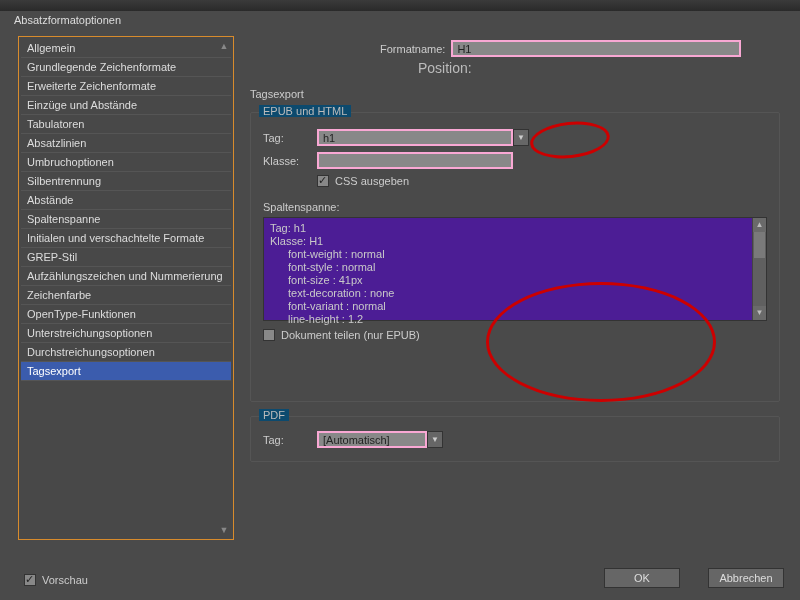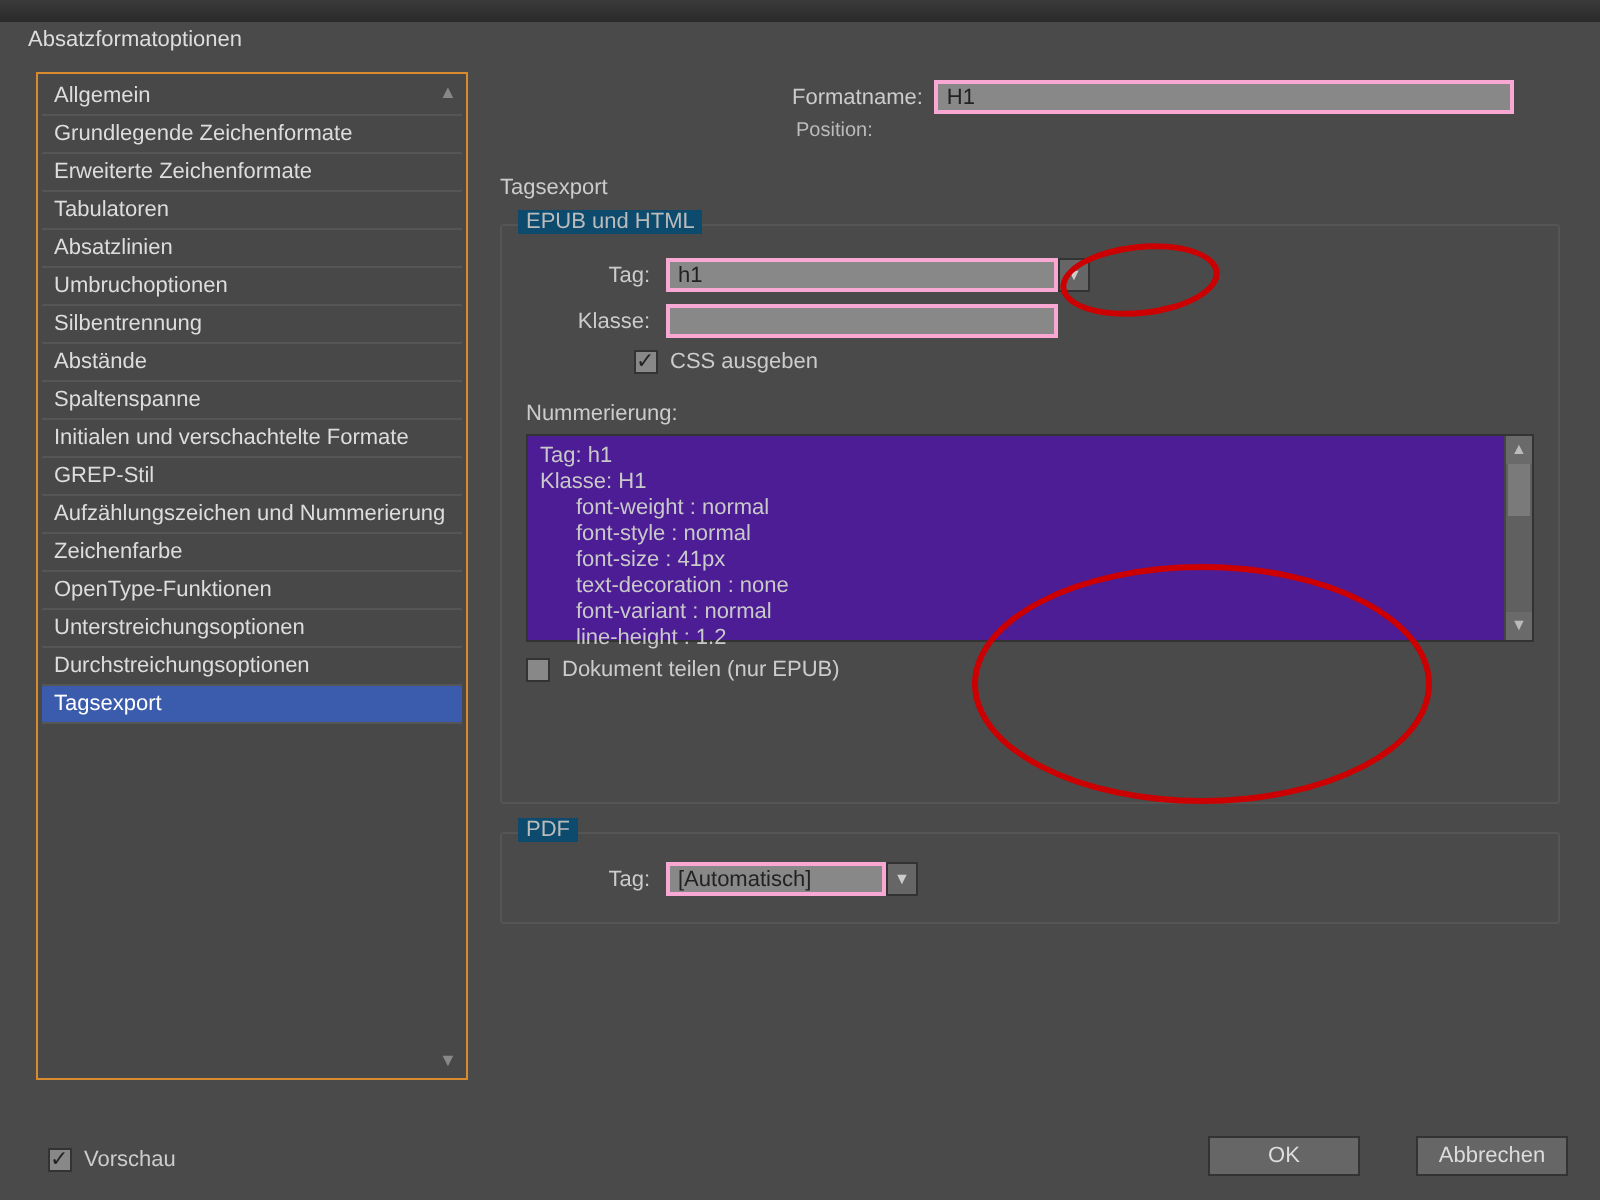--- a/index.html
+++ b/index.html
@@ -8,33 +8,33 @@
   .title { position: absolute; top: 14px; left: 14px; font-size: 11px; color: #ddd; }
   .body { position: absolute; top: 36px; left: 0; right: 0; bottom: 0; }
   .sidebar { position: absolute; left: 18px; top: 0; width: 216px; height: 504px; border: 1px solid #d88b2c; background: #484848; }
   .sidebar-inner { position: absolute; inset: 2px; }
   .side-item { padding: 2px 6px; color: #ddd; border-bottom: 1px solid #555; cursor: default; line-height: 14px; }
   .side-item.selected { background: #4a69bd; background: #3b5cad; color: #fff; }
   .scroll-arrow { position: absolute; right: 2px; width: 10px; height: 10px; color: #888; font-size: 9px; text-align: center; }
   .scroll-arrow.up { top: 2px; }
   .scroll-arrow.down { bottom: 2px; }
   .main { position: absolute; left: 250px; top: 0; right: 14px; bottom: 58px; }
-  .lbl { color: #ccc; margin-left: 16px; }
+  .lbl { color: #ccc; }
   .input { background: #888; border: 2px solid #f9a8d4; height: 17px; color: #222; padding: 0 4px; }
   .formatname { position: absolute; top: 4px; left: 130px; display: flex; align-items: center; }
   .formatname .input { width: 290px; margin-left: 6px; }
-  .position { position: absolute; top: 24px; left: 148px; font-size: 10px; color: #bbb; }
+  .position { position: absolute; top: 24px; left: 168px; font-size: 14px; color: #bbb; }
   .sectionTitle { color: #ccc; margin: 8px 0 6px 0; }
   .tagsexportTitle { position: absolute; top: 44px; left: 0; }
   .group { border: 1px solid #555; border-radius: 2px; position: absolute; padding: 10px 12px 12px 12px; }
   .group-legend { position: absolute; top: -8px; left: 8px; background: #0c4a6e; padding: 0 4px; color: #bbb; text-align: right; }
   .group-epub { top: 76px; left: 0; right: 6px; height: 290px; }
   .group-pdf { top: 380px; left: 0; right: 6px; height: 46px; }
   .field-row { display: flex; align-items: center; margin: 6px 0; }
-  .field-row .lbl { width: 46px; text-align: right; margin-right: 8px; }
+  .field-row .lbl { width: 46px; margin-right: 8px; }
   .dropdown { display: flex; align-items: center; }
   .dropdown .input { width: 196px; }
   .dd-btn { width: 16px; height: 17px; background: #666; border: 1px solid #333; display: flex; align-items: center; justify-content: center; color: #ccc; font-size: 8px; }
   .checkbox { width: 12px; height: 12px; background: #888; border: 1px solid #333; margin-right: 6px; position: relative; display: inline-block; }
   .checkbox.checked::after { content: "✓"; position: absolute; top: -2px; left: 0; font-size: 11px; color: #222; }
   .exportdetails-lbl { margin-top: 14px; margin-bottom: 4px; display: block; }
   .detailsbox { background: #4c1d95; border: 1px solid #333; height: 104px; position: relative; padding: 4px 6px; color: #c9c9c9; font-size: 10px; line-height: 13px; }
   .detailsbox .sb { position: absolute; right: 0; top: 0; bottom: 0; width: 14px; background: #606060; border-left: 1px solid #444; }
   .detailsbox .sb-up, .detailsbox .sb-down { height: 14px; background: #6a6a6a; text-align: center; font-size: 8px; color: #bbb; }
   .detailsbox .sb-down { position: absolute; bottom: 0; left: 0; right: 0; }
@@ -56,20 +56,21 @@
 <div class="title">Absatzformatoptionen</div>
 
 <div class="body">
   <div class="sidebar">
     <div class="sidebar-inner">
       <div class="scroll-arrow up">▲</div>
       <div id="sidebar-list">
           <div class="side-item">Allgemein</div>
           <div class="side-item">Grundlegende Zeichenformate</div>
           <div class="side-item">Erweiterte Zeichenformate</div>
+          <div class="side-item">Einzüge und Abstände</div>
           <div class="side-item">Tabulatoren</div>
           <div class="side-item">Absatzlinien</div>
           <div class="side-item">Umbruchoptionen</div>
           <div class="side-item">Silbentrennung</div>
           <div class="side-item">Abstände</div>
           <div class="side-item">Spaltenspanne</div>
           <div class="side-item">Initialen und verschachtelte Formate</div>
           <div class="side-item">GREP-Stil</div>
           <div class="side-item">Aufzählungszeichen und Nummerierung</div>
           <div class="side-item">Zeichenfarbe</div>
@@ -105,21 +106,21 @@
       <div class="field-row">
         <span class="lbl">Klasse:</span>
         <input class="input" style="width: 196px;" value="">
       </div>
 
       <div class="field-row" style="margin-left:54px">
         <span class="checkbox checked"></span>
         <span>CSS ausgeben</span>
       </div>
 
-      <span class="exportdetails-lbl">Nummerierung:</span>
+      <span class="exportdetails-lbl">Spaltenspanne:</span>
       <div class="detailsbox">
         <div>Tag: h1</div>
         <div>Klasse: H1</div>
         <div class="indent">font-weight : normal</div>
         <div class="indent">font-style : normal</div>
         <div class="indent">font-size : 41px</div>
         <div class="indent">text-decoration : none</div>
         <div class="indent">font-variant : normal</div>
         <div class="indent">line-height : 1.2</div>
         <div class="sb">

